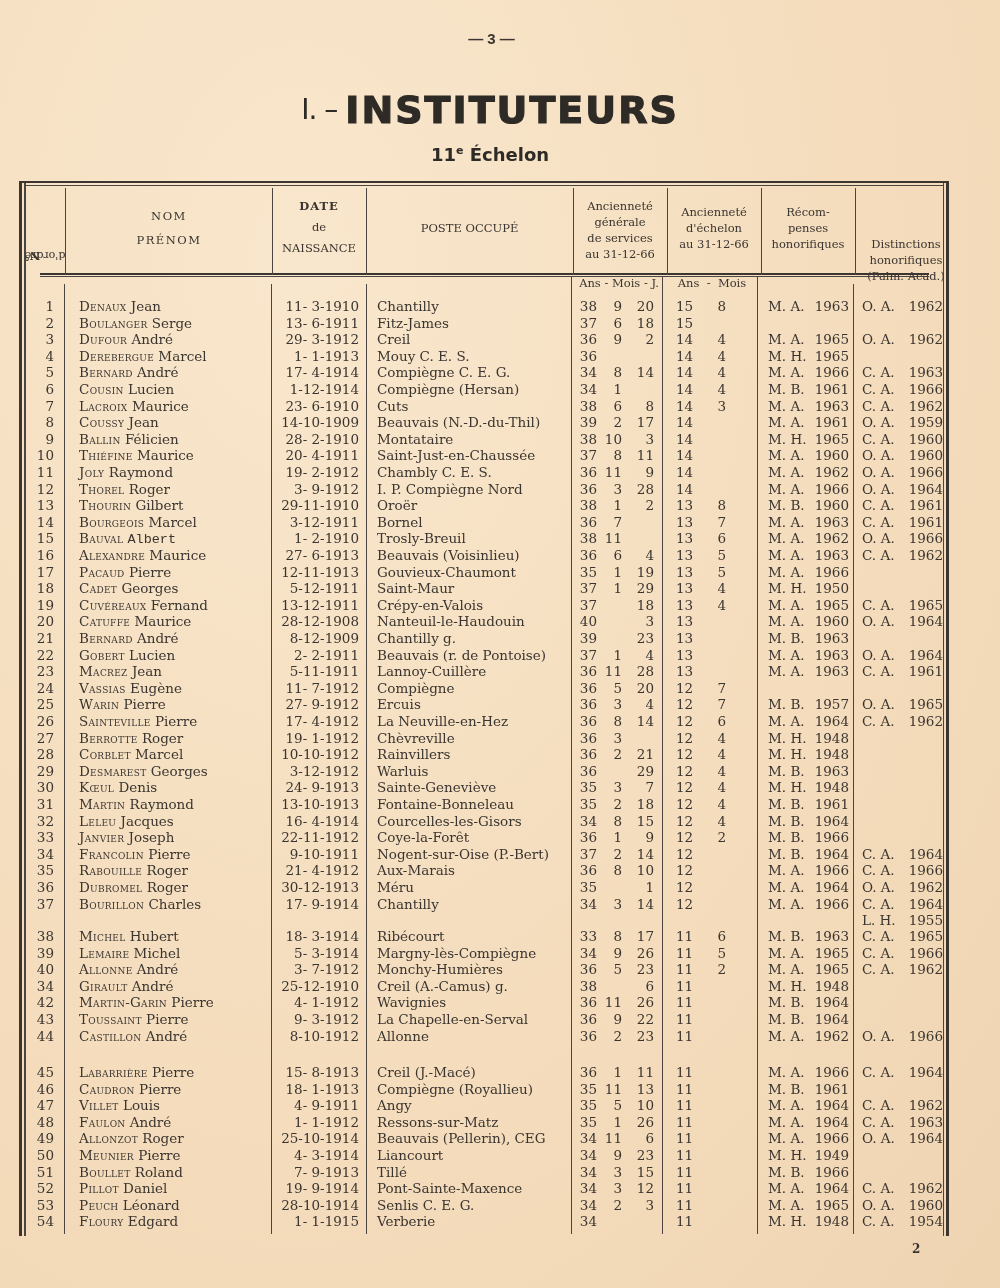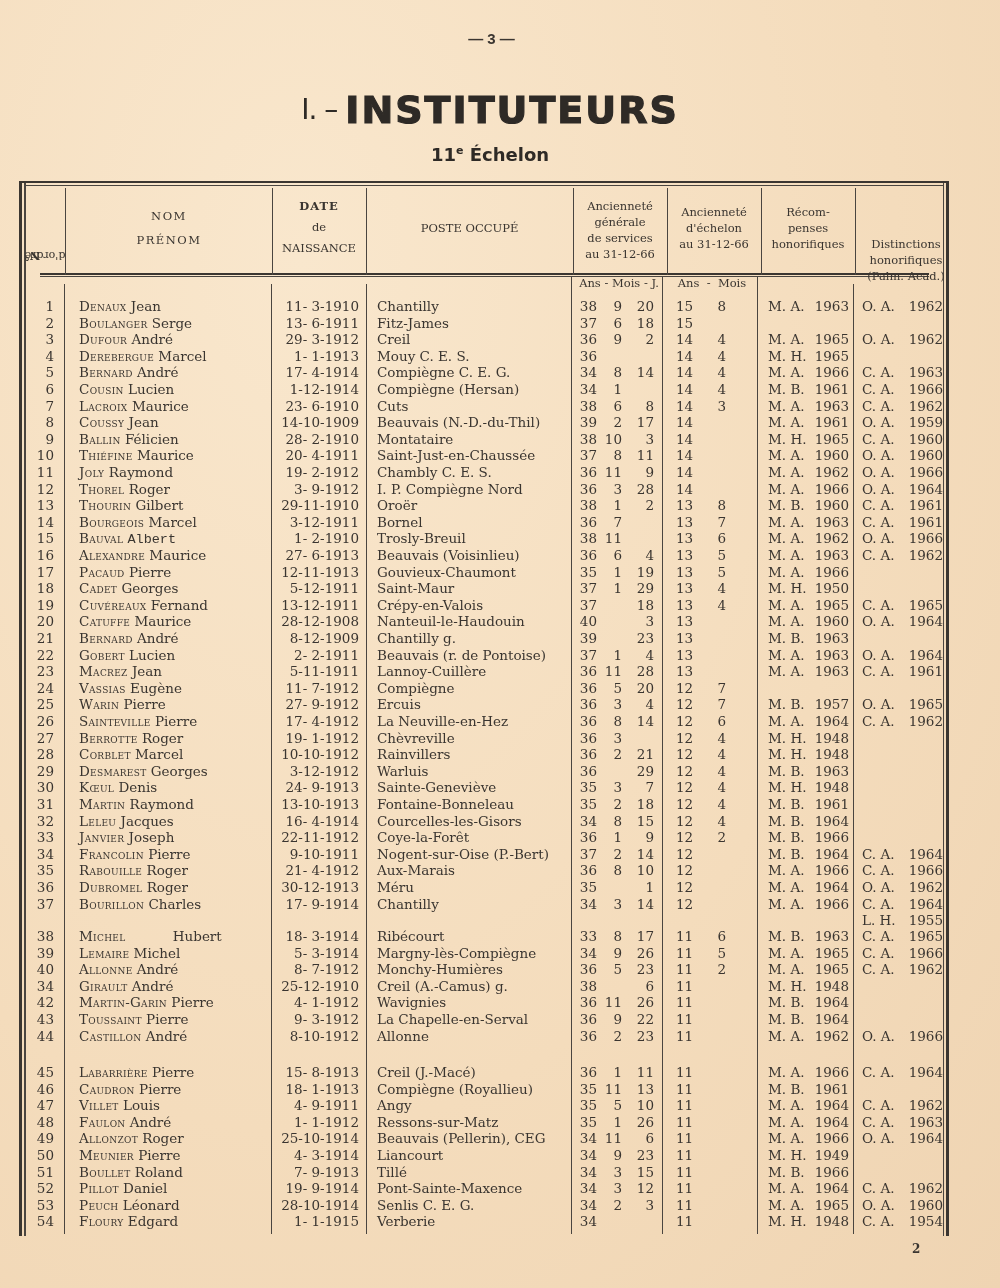--- a/index.html
+++ b/index.html
@@ -700,21 +700,21 @@
       <span class="c-em"></span>
       <span class="c-rt">M. A.</span>
       <span class="c-ry">1966</span>
       <span class="c-dt">C. A.</span>
       <span class="c-dy">1964</span>
       <span class="c-dt" style="top: 16.6px;">L. H.</span>
       <span class="c-dy" style="top: 16.6px;">1955</span>
     </div>
     <div class="row" style="top: 630px;">
       <span class="c-no">38</span>
-      <span class="c-name"><span class="sc" style="position: static;">Michel</span> <span style="position: static; margin-left: 43px;">Hubert</span></span>
+      <span class="c-name"><span class="sc" style="position: static;">Michel</span> <span style="position: static;">Hubert</span></span>
       <span class="c-date">18- 3-1914</span>
       <span class="c-poste">Ribécourt</span>
       <span class="c-ay">33</span>
       <span class="c-am">8</span>
       <span class="c-ad">17</span>
       <span class="c-ey">11</span>
       <span class="c-em">6</span>
       <span class="c-rt">M. B.</span>
       <span class="c-ry">1963</span>
       <span class="c-dt">C. A.</span>
@@ -731,21 +731,21 @@
       <span class="c-ey">11</span>
       <span class="c-em">5</span>
       <span class="c-rt">M. A.</span>
       <span class="c-ry">1965</span>
       <span class="c-dt">C. A.</span>
       <span class="c-dy">1966</span>
     </div>
     <div class="row" style="top: 663.2px;">
       <span class="c-no">40</span>
       <span class="c-name"><span class="sc" style="position: static;">Allonne</span> <span style="position: static;">André</span></span>
-      <span class="c-date">8- 7-1912</span>
+      <span class="c-date">3- 7-1912</span>
       <span class="c-poste">Monchy-Humières</span>
       <span class="c-ay">36</span>
       <span class="c-am">5</span>
       <span class="c-ad">23</span>
       <span class="c-ey">11</span>
       <span class="c-em">2</span>
       <span class="c-rt">M. A.</span>
       <span class="c-ry">1965</span>
       <span class="c-dt">C. A.</span>
       <span class="c-dy">1962</span>

